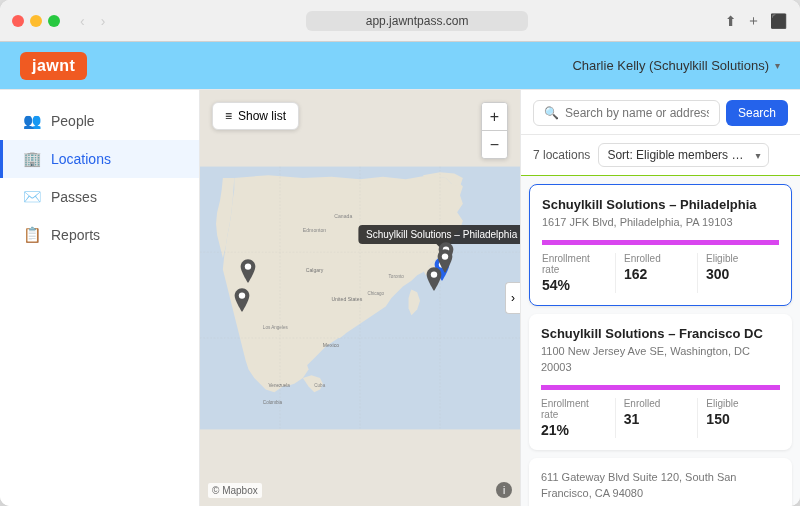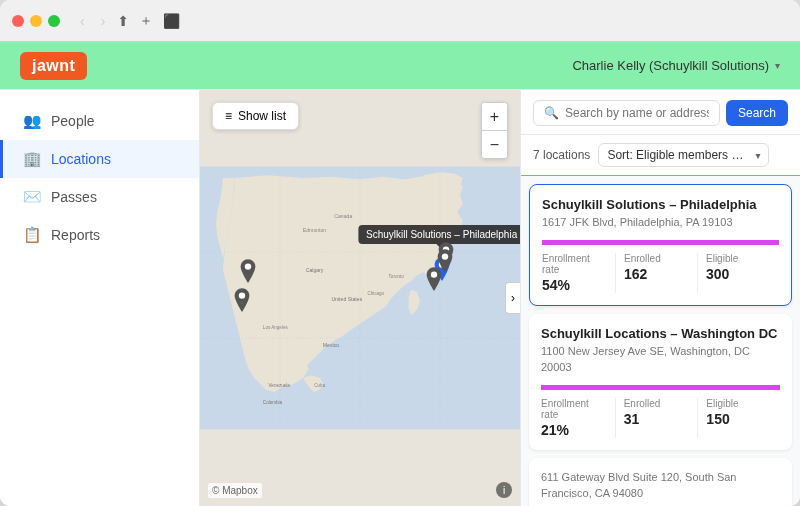--- a/index.html
+++ b/index.html
@@ -86,21 +86,21 @@
     }
 
     
     .app-container {
       display: flex;
       flex-direction: column;
       flex: 1;
       overflow: hidden;
     }
     .app-header {
-      background: #86efac;
+      background: #7dd3fc;
       border-bottom: 1px solid #e8e8e8;
       padding: 0 20px;
       height: 48px;
       display: flex;
       align-items: center;
       justify-content: space-between;
       flex-shrink: 0;
     }
     .logo {
       background: #f05a22;
@@ -438,20 +438,23 @@
 
   <div class="browser-chrome">
     <div class="traffic-lights">
       <div class="traffic-light tl-red"></div>
       <div class="traffic-light tl-yellow"></div>
       <div class="traffic-light tl-green"></div>
     </div>
     <div class="browser-controls">
       <button class="browser-btn" disabled="">‹</button>
       <button class="browser-btn" disabled="">›</button>
+    </div>
+    <div class="address-bar">
+      <span>app.jawntpass.com</span>
     </div>
     <div class="browser-actions">
       <span>⬆</span>
       <span>＋</span>
       <span>⬛</span>
     </div>
   </div>
 
   <div class="app-container">
 
@@ -618,21 +621,21 @@
                 <div class="stat-value">162</div>
               </div>
               <div class="stat-item">
                 <div class="stat-label">Eligible</div>
                 <div class="stat-value">300</div>
               </div>
             </div>
           </div>
 
           <div class="location-card">
-            <div class="location-name">Schuylkill Locations – Washington DC</div>
+            <div class="location-name">Schuylkill Solutions – Francisco DC</div>
             <div class="location-address">1100 New Jersey Ave SE, Washington, DC 20003</div>
             <div class="location-stats">
               <div class="stat-item">
                 <div class="stat-label">Enrollment rate</div>
                 <div class="stat-value">21%</div>
               </div>
               <div class="stat-item">
                 <div class="stat-label">Enrolled</div>
                 <div class="stat-value">31</div>
               </div>

